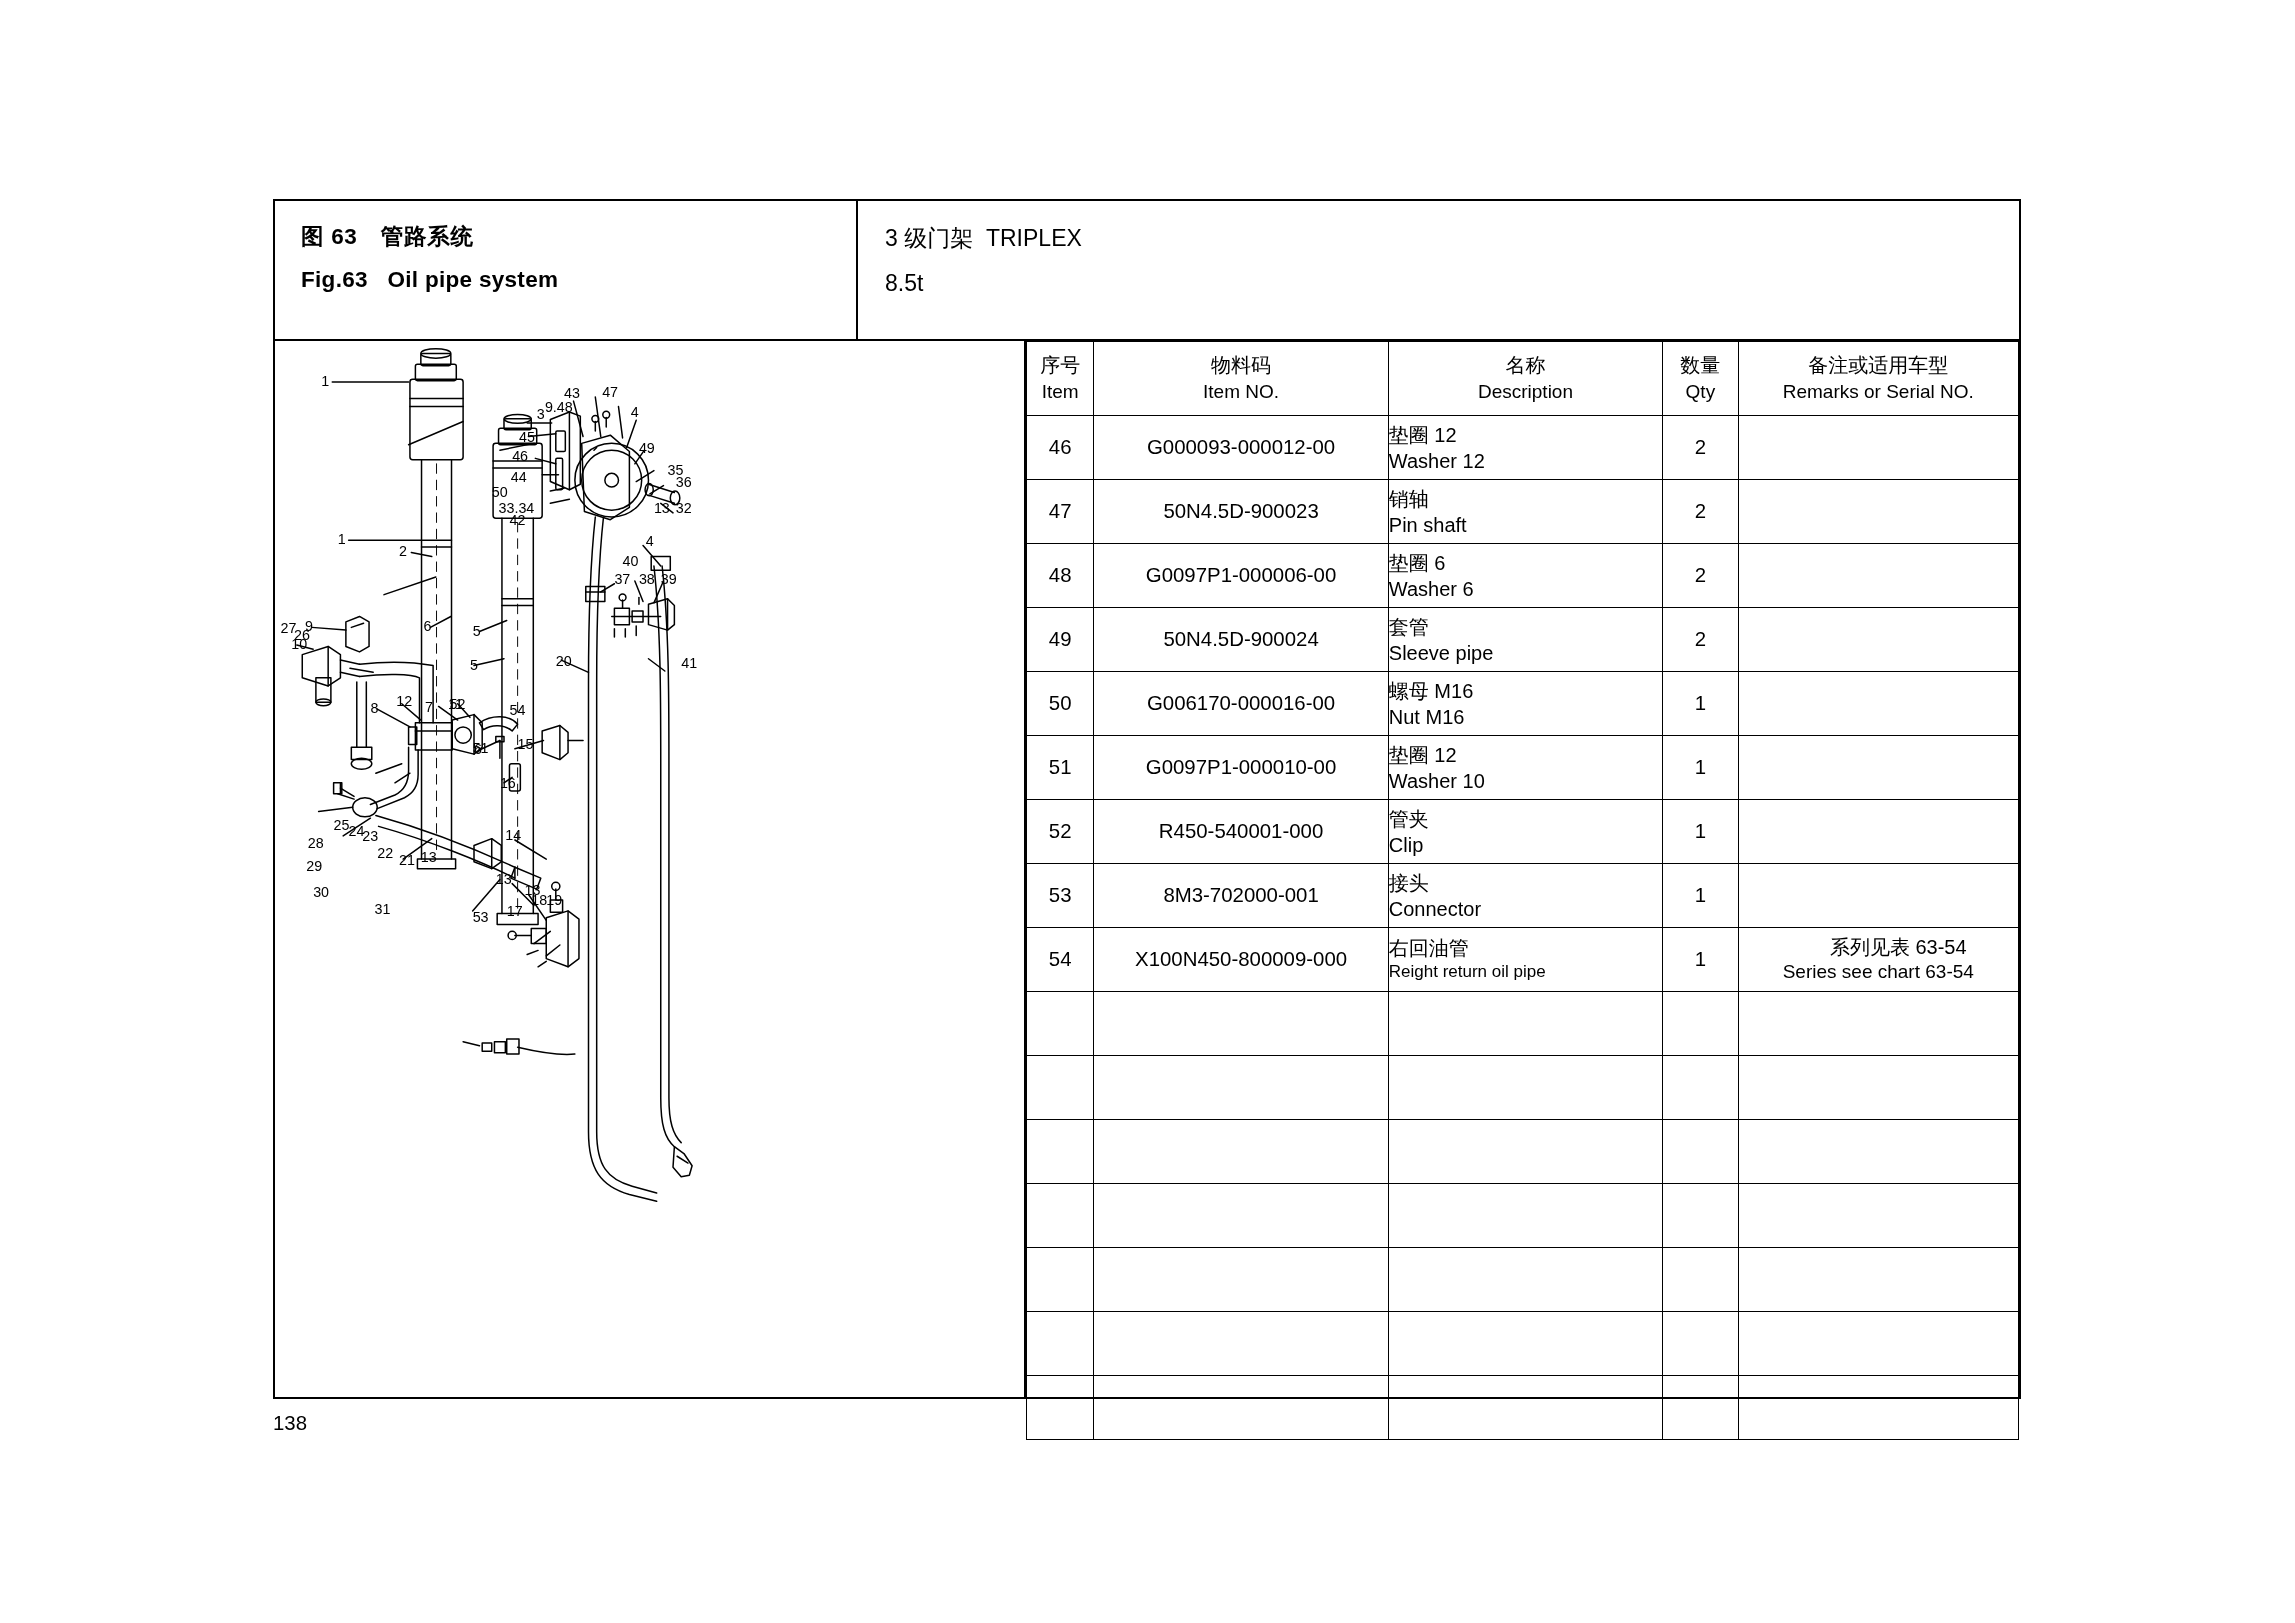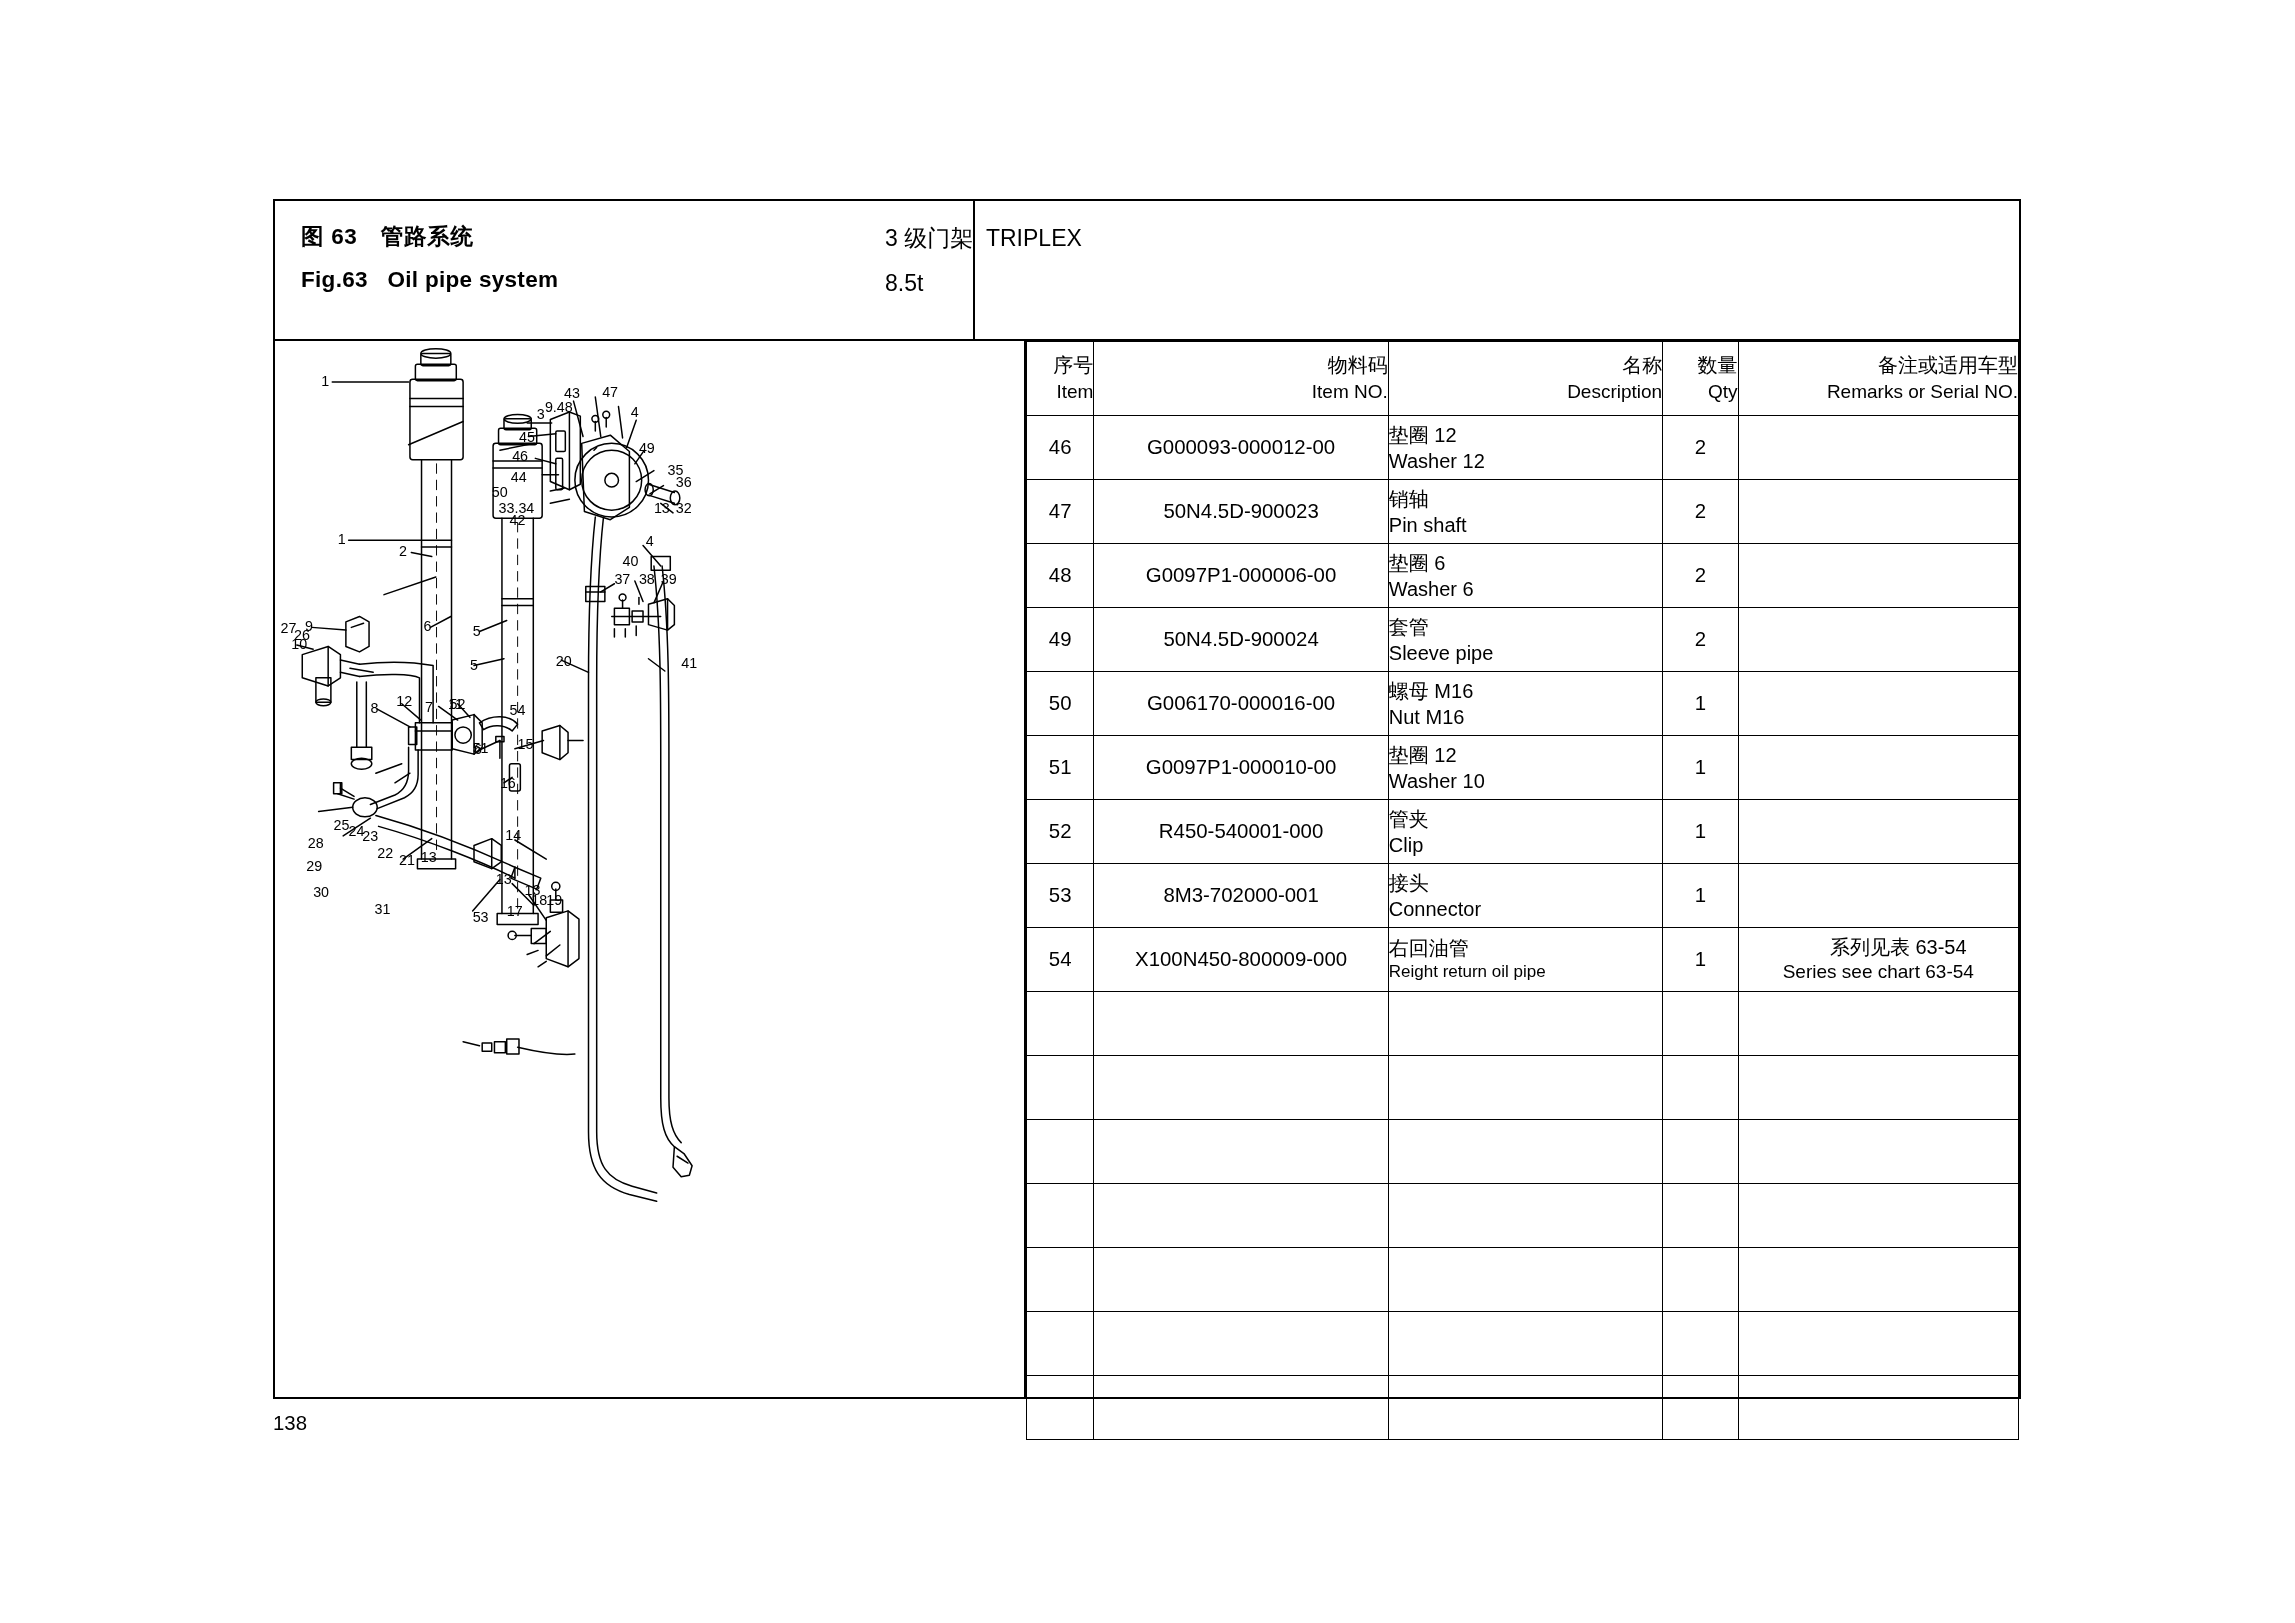--- a/index.html
+++ b/index.html
@@ -36,21 +36,21 @@
     position: absolute;
     left: 0; top: 0;
     width: 100%;
     height: 140px;
     border-bottom: 2px solid #000;
     box-sizing: border-box;
   }
   .title-left {
     position: absolute;
     left: 0; top: 0;
-    width: 700px;
+    width: 583px;
     height: 100%;
     border-right: 2px solid #000;
     box-sizing: border-box;
     padding: 20.4px 0 0 26px;
   }
   .title-cn {
     font-size: 22.5px;
     font-weight: bold;
     letter-spacing: 0.7px;
     margin-bottom: 15px;
@@ -113,21 +113,20 @@
     width: 100%;
     table-layout: fixed;
   }
   table.parts td, table.parts th {
     border: 1.4px solid #000;
     box-sizing: border-box;
     padding: 0;
   }
   table.parts th {
     font-weight: normal;
-    text-align: right;
   }
   .col-item { width: 67px; }
   .col-part { width: 293px; }
   .col-desc { width: 273px; }
   .col-qty { width: 75px; }
   .col-rem { width: 279px; }
 
   .hdr-cell {
     height: 74px;
     text-align: center;

